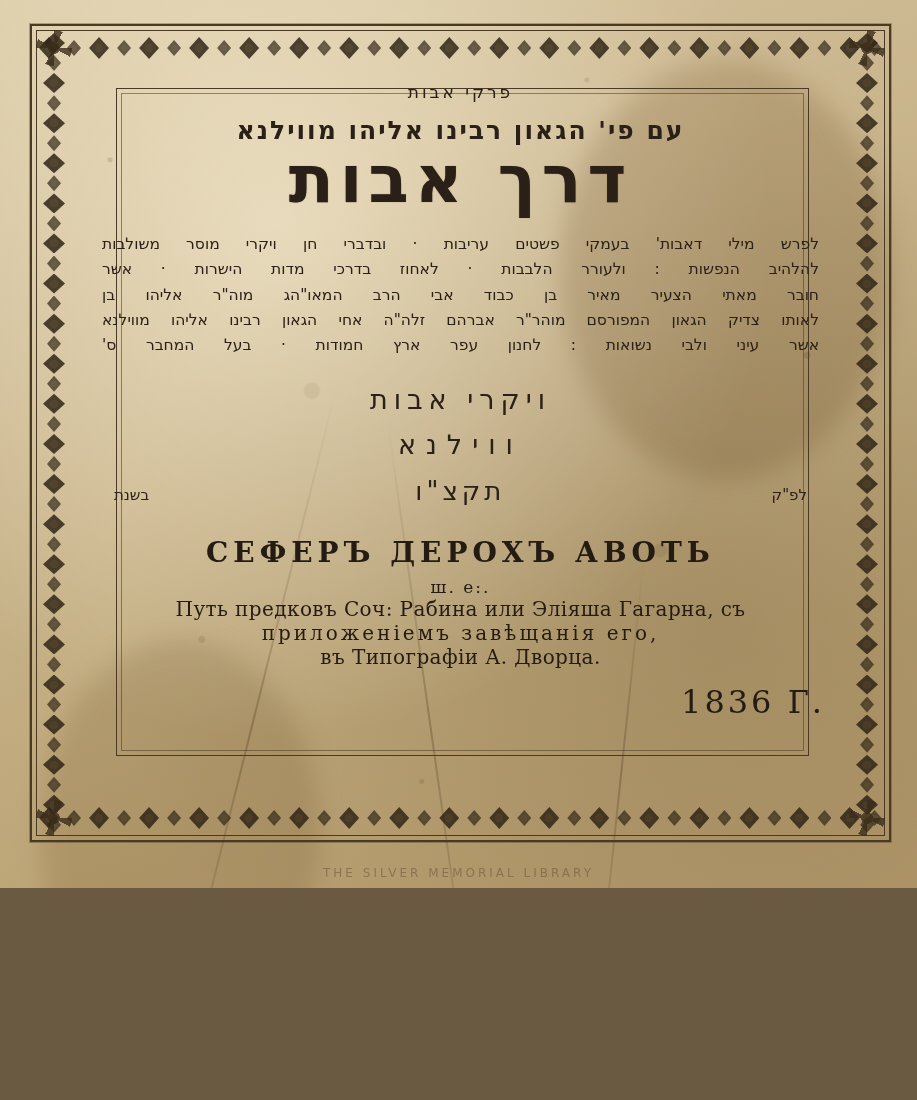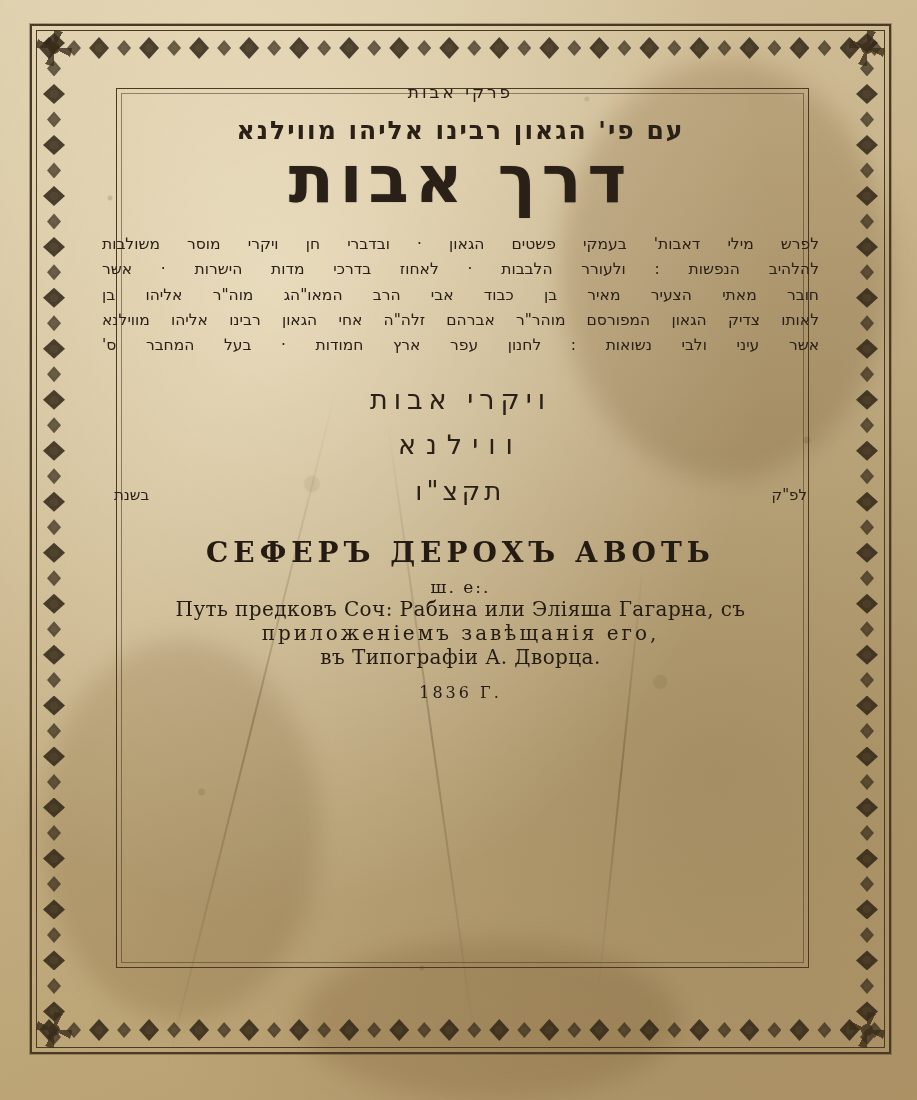--- a/index.html
+++ b/index.html
@@ -6,21 +6,21 @@
     margin: 0;
     padding: 0;
     background: #6b5a42;
   }
   body {
     font-family: "DejaVu Sans", sans-serif;
   }
   .page {
     position: relative;
     width: 917px;
-    height: 1100px;
+    height: 888px;
     overflow: hidden;
     background:
       radial-gradient(ellipse at 30% 25%, rgba(255,248,225,0.55) 0%, rgba(255,248,225,0.0) 55%),
       radial-gradient(ellipse at 78% 70%, rgba(120,96,60,0.35) 0%, rgba(120,96,60,0.0) 60%),
       linear-gradient(160deg, #d9c9a4 0%, #cdb992 25%, #c6b187 48%, #bda678 72%, #b49a6c 100%);
   }
   
   .grain {
     position: absolute;
     inset: 0;
@@ -198,21 +198,21 @@
   .rus-title {
     font-size: 28px;
     letter-spacing: 5px;
     margin-top: 30px;
     font-weight: 600;
     text-align: center;
   }
   .rus-ie { font-size: 17px; margin-top: 8px; letter-spacing: 2px; }
   .rus-line { font-size: 20px; letter-spacing: 0.4px; }
   .rus-line.sp { letter-spacing: 3px; }
-  .rus-year { font-size: 16px; margin-top: 14px; letter-spacing: 3px; }
+  .rus-year { font-size: 32px; margin-top: 14px; letter-spacing: 3px; text-align: right; }
 
   .stamp {
     position: absolute;
     left: 0; right: 0;
     bottom: 8px;
     text-align: center;
     font-family: "DejaVu Sans", sans-serif;
     font-size: 12px;
     letter-spacing: 3px;
     color: rgba(90,72,46,0.45);
@@ -398,21 +398,21 @@
   </div>
 
   <div class="content">
 
     <div class="heb l1">פרקי אבות</div>
     <div class="heb l2">עם פי' הגאון רבינו אליהו מווילנא</div>
 
     <div class="heb title-big">דרך אבות</div>
 
     <div class="heb body-block">
-      <div>לפרש  מילי דאבות' בעמקי פשטים הגאון · ובדברי חן ויקרי מוסר משולבות</div>
+      <div>לפרש  מילי דאבות' בעמקי פשטים עריבות · ובדברי חן ויקרי מוסר משולבות</div>
       <div>להלהיב הנפשות : ולעורר הלבבות · לאחוז בדרכי מדות הישרות · אשר</div>
       <div>חובר  מאתי הצעיר  מאיר  בן כבוד אבי הרב המאו"הג  מוה"ר אליהו  בן</div>
       <div>לאותו צדיק הגאון המפורסם מוהר"ר  אברהם  זלה"ה אחי הגאון רבינו אליהו  מווילנא</div>
       <div>אשר עיני ולבי נשואות : לחנון עפר ארץ חמודות · בעל המחבר ס'</div>
     </div>
 
     <div class="heb pub1">ויקרי אבות</div>
     <div class="heb pub2">ווילנא</div>
 
     <div class="yearrow heb">
@@ -422,13 +422,14 @@
     </div>
 
     <div class="rus rus-title">СЕФЕРЪ ДЕРОХЪ АВОТЬ</div>
     <div class="rus rus-ie">ш. е:.</div>
     <div class="rus rus-line">Путь предковъ Соч: Рабина или Эліяша Гагарна, съ</div>
     <div class="rus rus-line sp">приложеніемъ   завѣщанія   его,</div>
     <div class="rus rus-line">въ Типографіи А. Дворца.</div>
     <div class="rus rus-year">1836 Г.</div>
   </div>
 
+  <div class="stamp">THE SILVER MEMORIAL LIBRARY</div>
 </div>
 
 </body></html>

